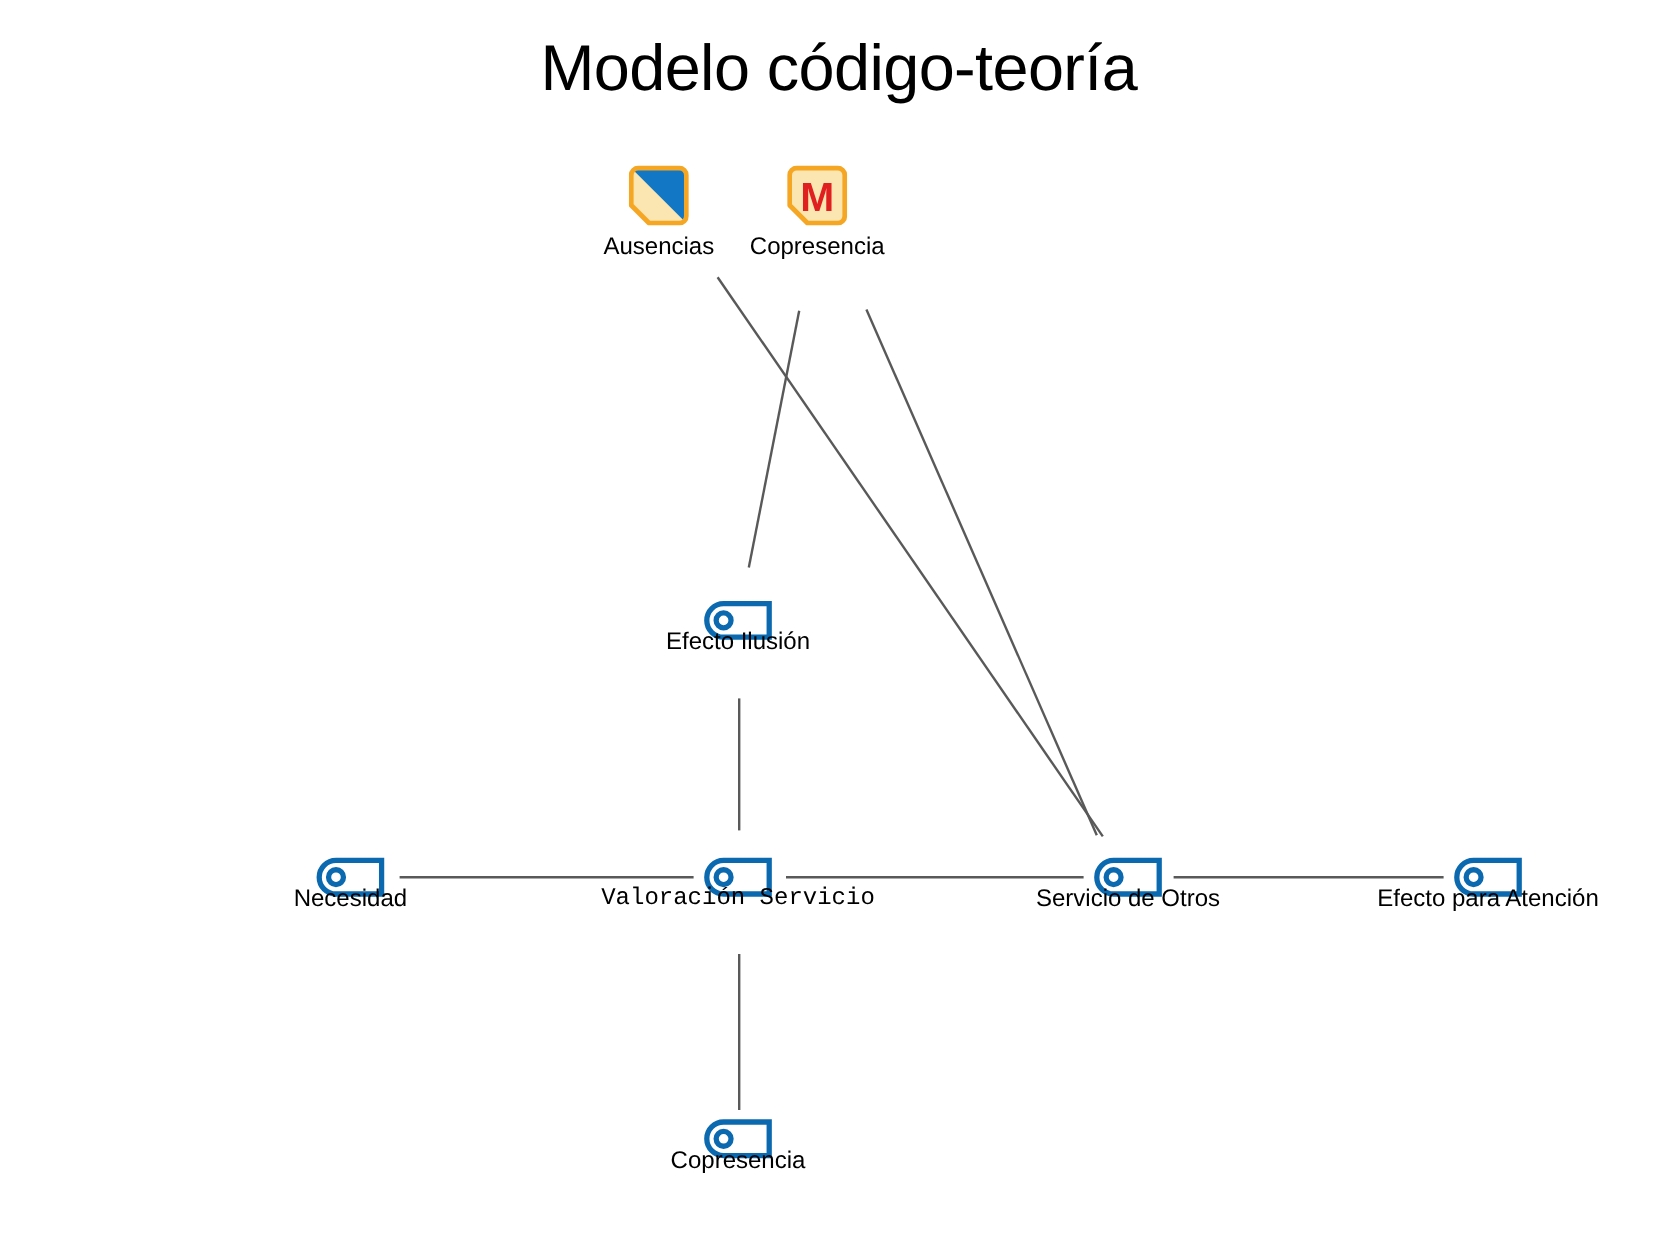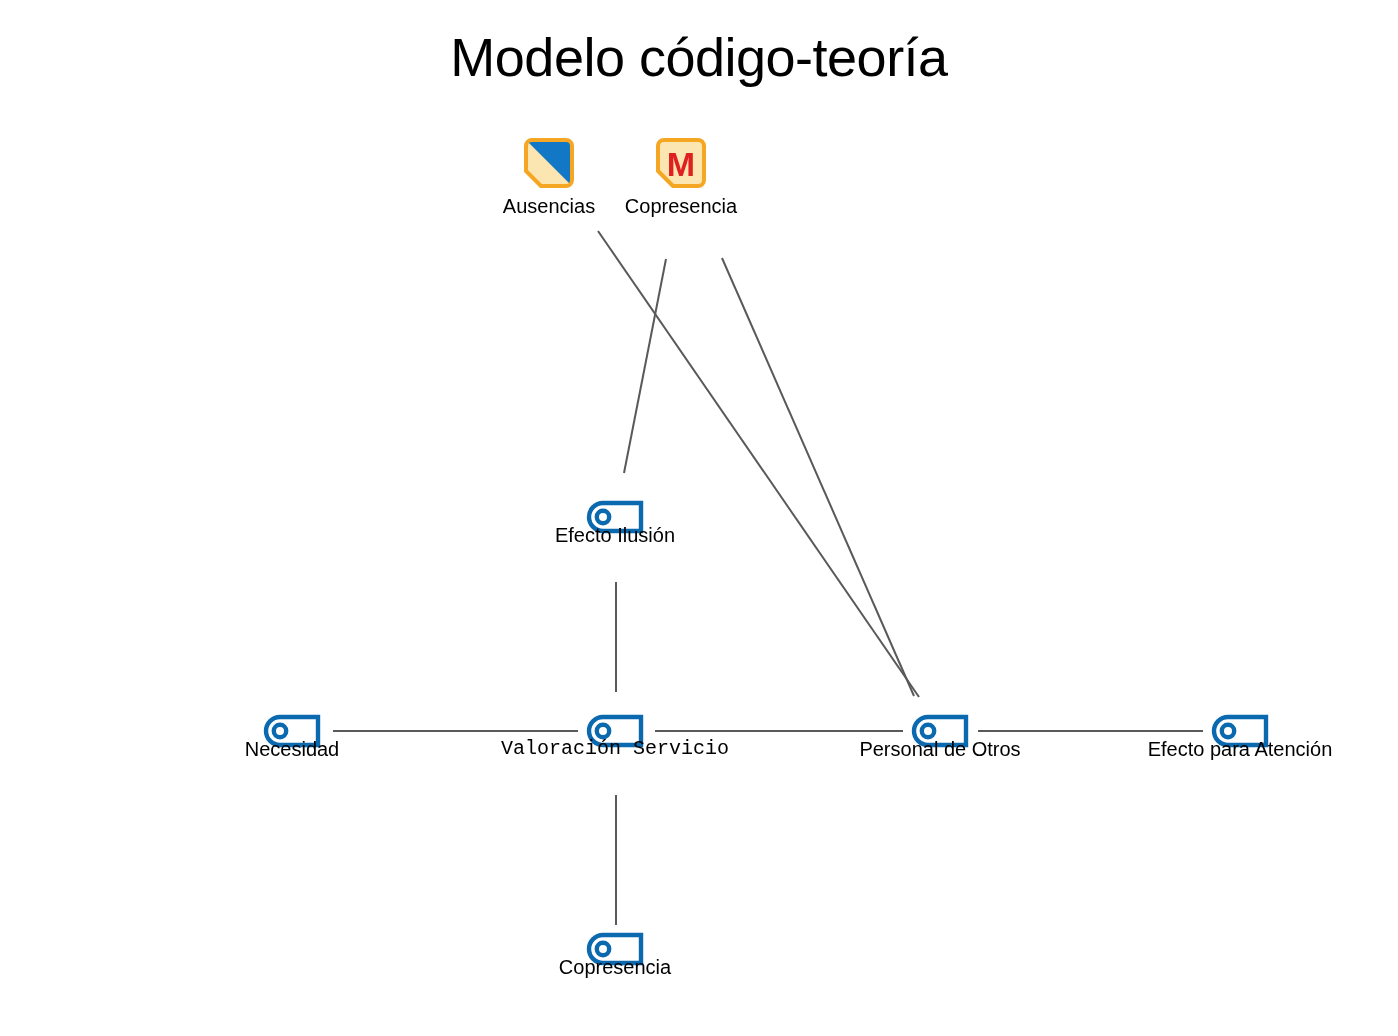--- a/index.html
+++ b/index.html
@@ -171,21 +171,21 @@
     <div class="node-label" style="color: rgb(0, 0, 0); font-family: Liberation Mono, monospace;">Valoración Servicio</div>
   </div>
 
   <div class="node code-node" id="node-necesidad-de-otros" style="left: 940px; top: 714px;">
     <div class="glyph">
       <svg viewBox="0 0 58 34" width="58" height="34" xmlns="http://www.w3.org/2000/svg">
         <path d="M17,3 H55 V31 H17 A14,14 0 0 1 17,3 Z" fill="none" stroke="#0B69B0" stroke-width="4.4" stroke-linejoin="miter"></path>
         <circle cx="17" cy="17" r="6.2" fill="none" stroke="#0B69B0" stroke-width="4.4"></circle>
       </svg>
     </div>
-    <div class="node-label" style="color: rgb(0, 0, 0);">Personal de Otros</div>
+    <div class="node-label" style="color: rgb(0, 0, 0);">Servicio de Otros</div>
   </div>
 
   <div class="node code-node" id="node-tiempo-para-atencion" style="left: 1240px; top: 714px;">
     <div class="glyph">
       <svg viewBox="0 0 58 34" width="58" height="34" xmlns="http://www.w3.org/2000/svg">
         <path d="M17,3 H55 V31 H17 A14,14 0 0 1 17,3 Z" fill="none" stroke="#0B69B0" stroke-width="4.4" stroke-linejoin="miter"></path>
         <circle cx="17" cy="17" r="6.2" fill="none" stroke="#0B69B0" stroke-width="4.4"></circle>
       </svg>
     </div>
     <div class="node-label" style="color: rgb(0, 0, 0);">Efecto para Atención</div>

